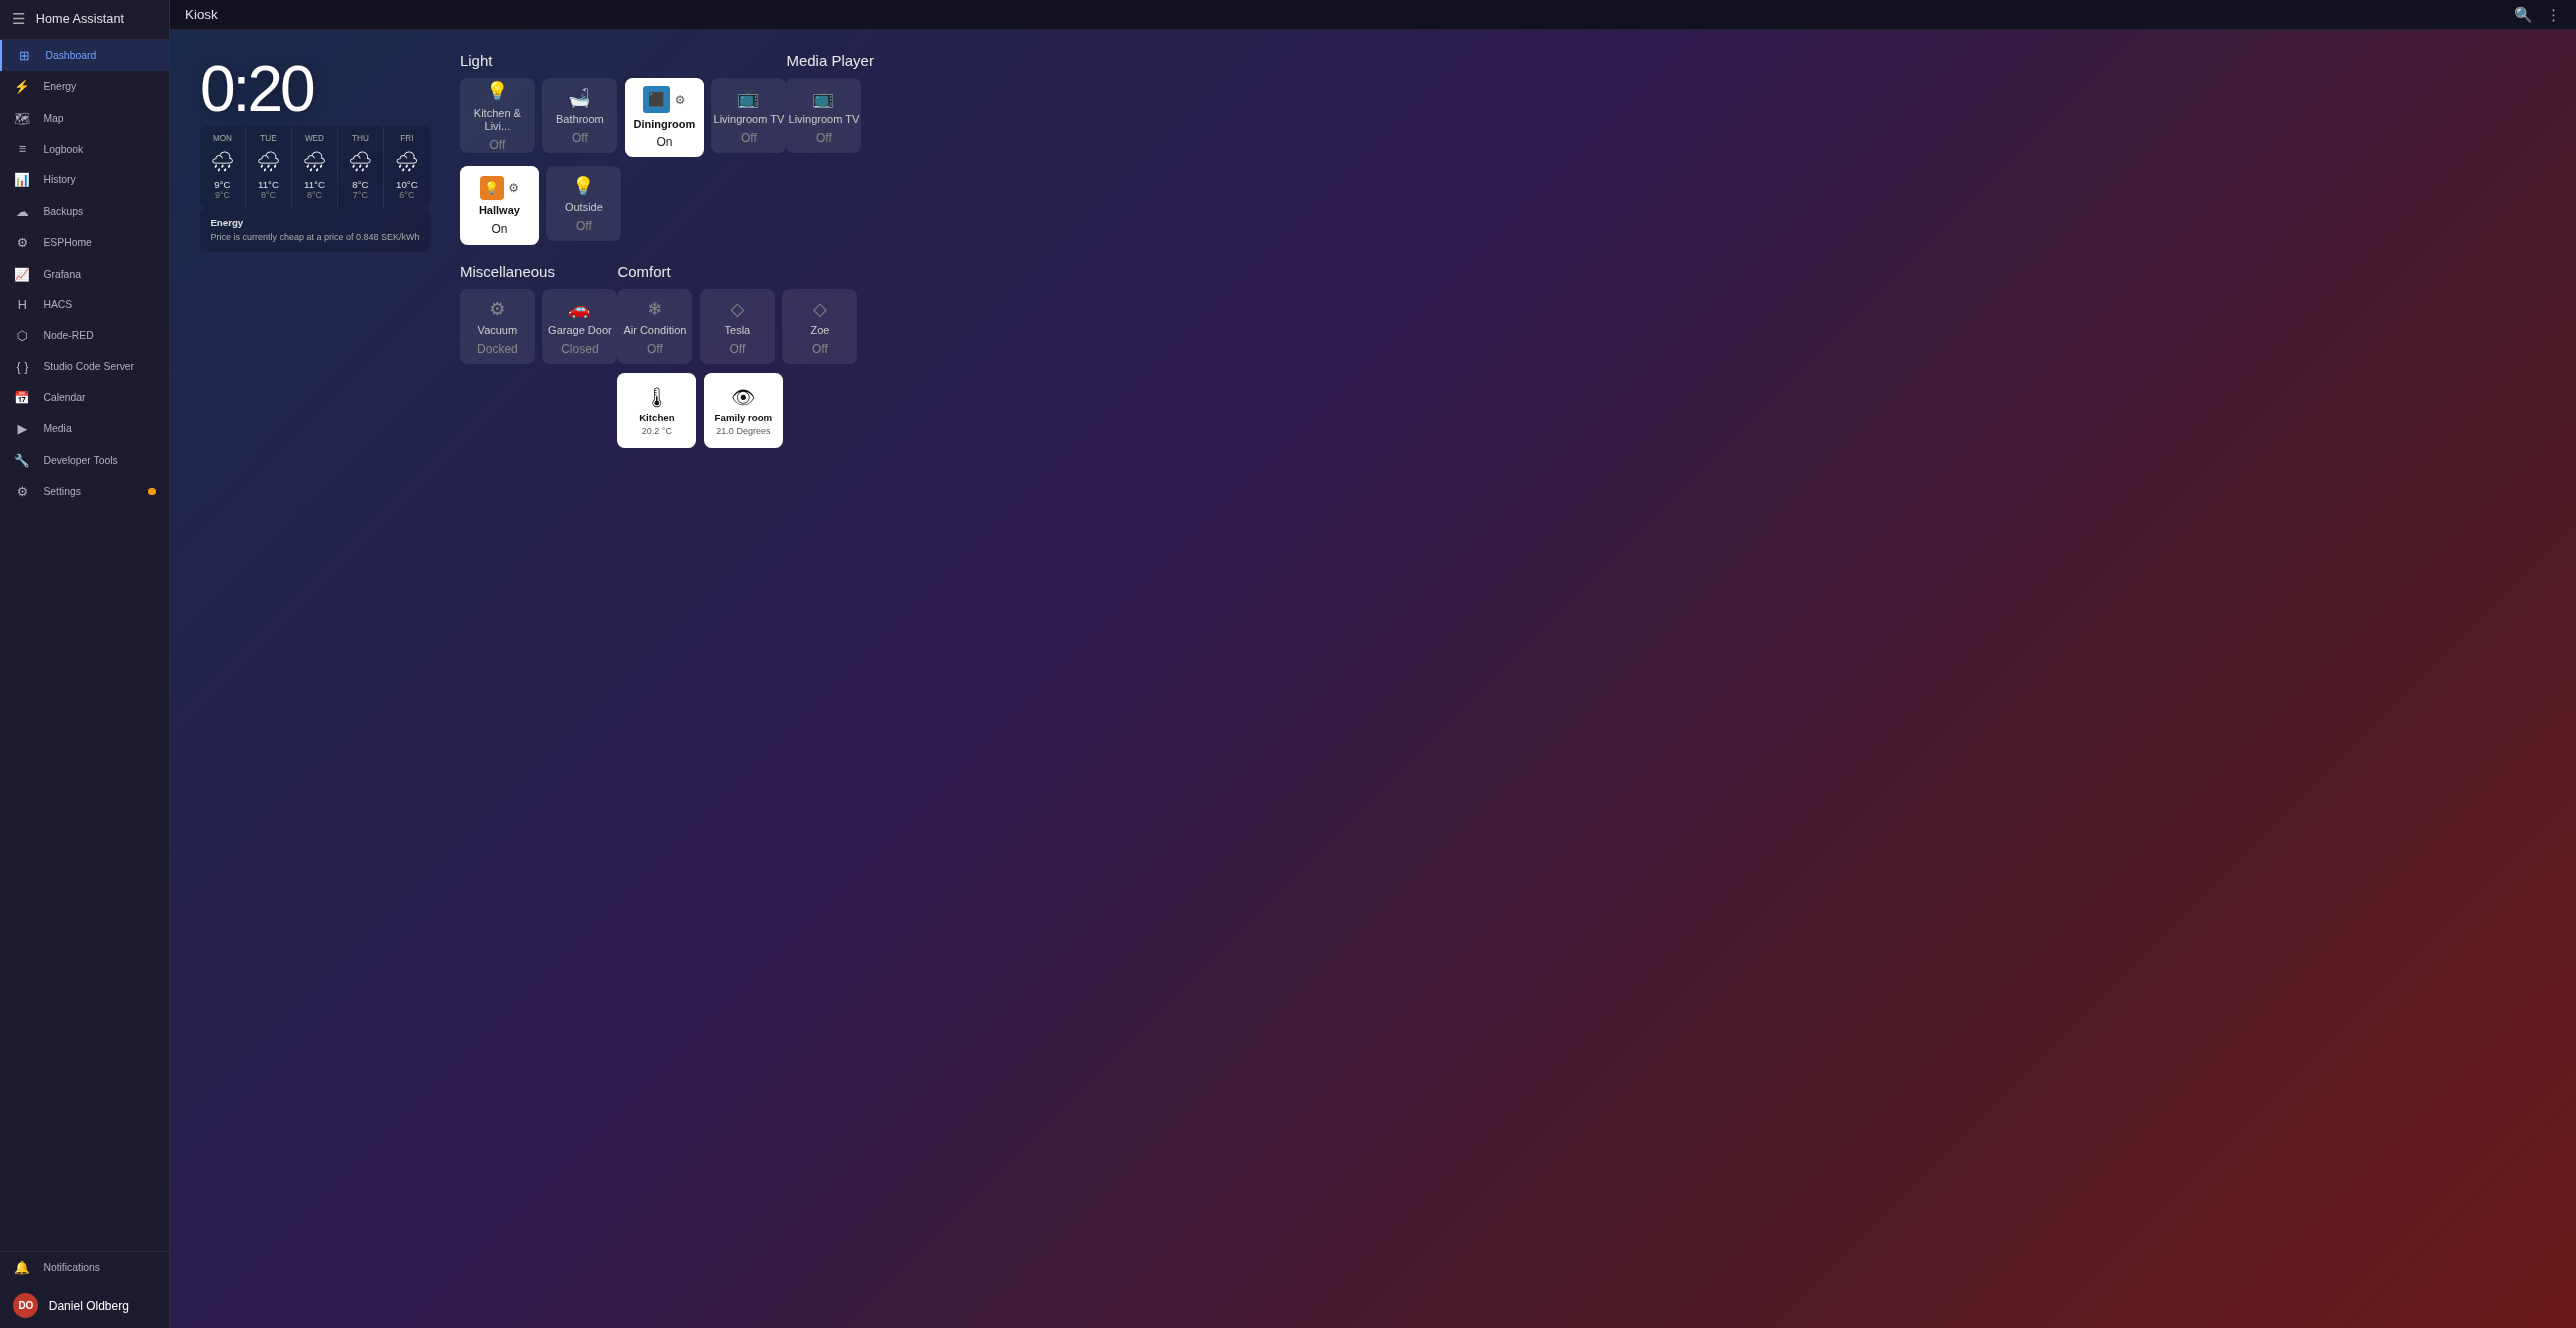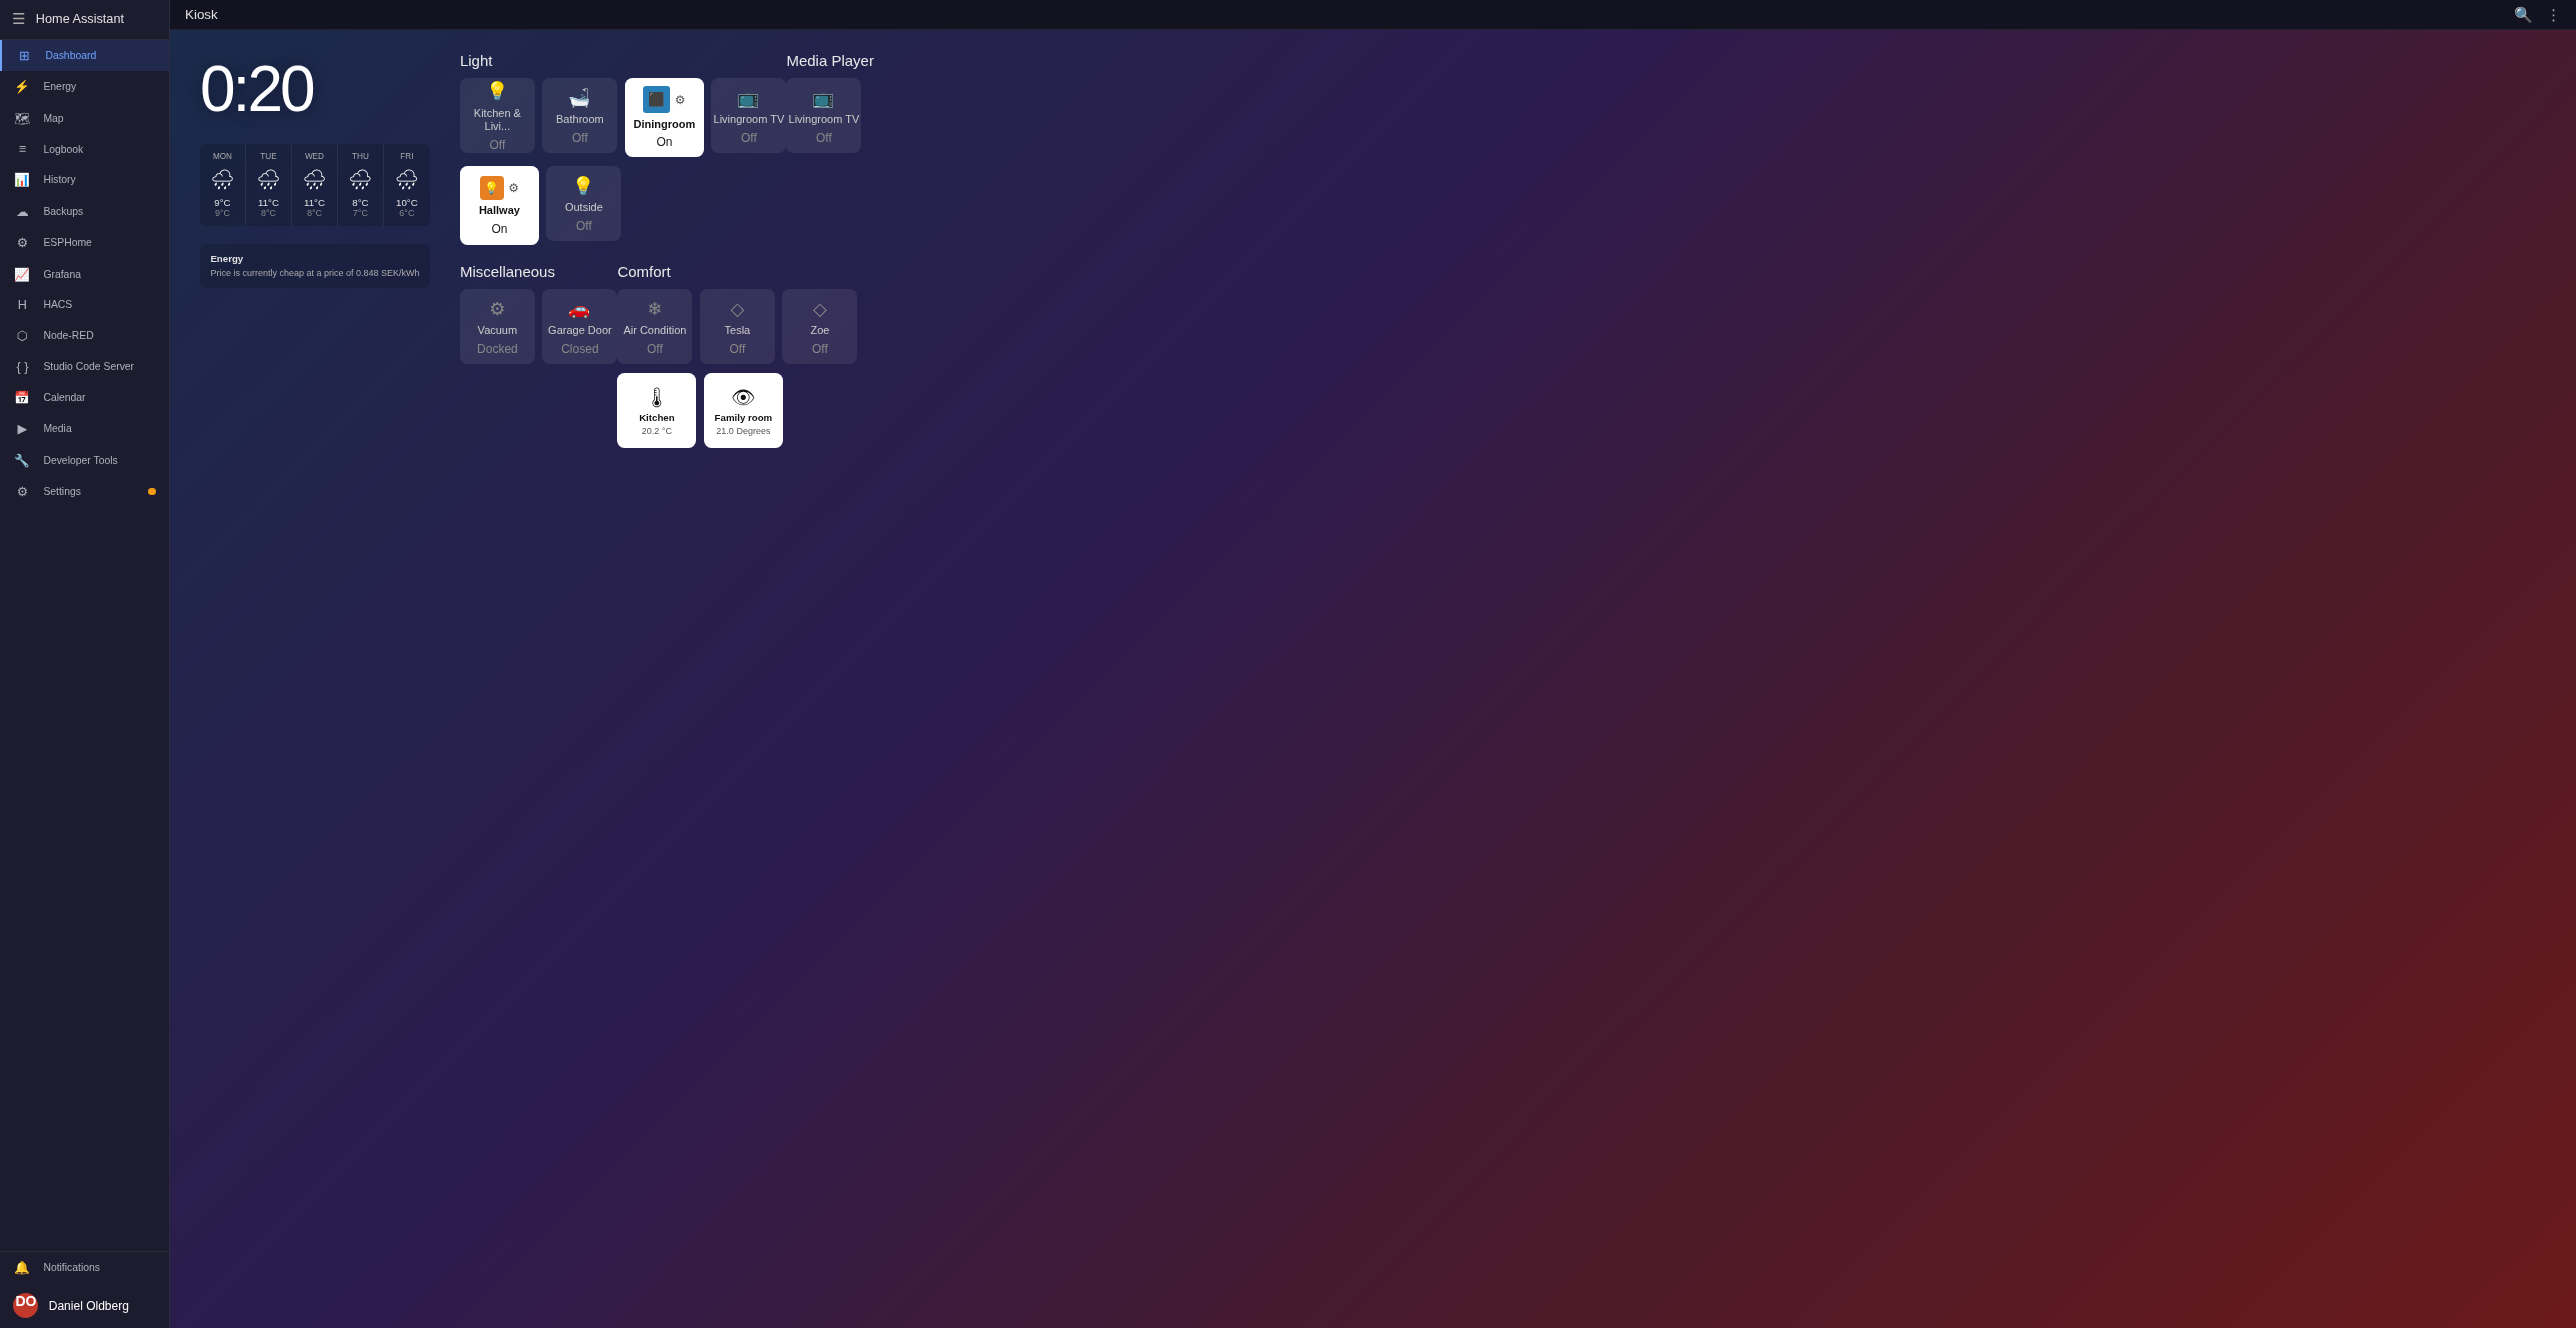--- a/index.html
+++ b/index.html
@@ -49,22 +49,22 @@
       display: flex;
       align-items: center;
       padding: 9.7px 13.4px;
       gap: 10.4px;
       cursor: pointer;
     }
     .user-avatar {
       width: 25px; height: 25px;
       border-radius: 50%;
       background: #c0392b;
-      display: flex; align-items: flex-start; justify-content: center;
-      font-weight: bold; font-size: 14px; color: #fff;
+      display: flex; align-items: center; justify-content: center;
+      font-weight: bold; font-size: 10px; color: #fff;
     }
     .notification-badge {
       width: 7.5px; height: 7.5px;
       background: #f39c12;
       border-radius: 50%;
       margin-left: auto;
     }
 
     
     #main {
@@ -93,21 +93,20 @@
       background: linear-gradient(135deg, #1a2a4a 0%, #2d1b4e 40%, #4a1a2a 70%, #6b1a1a 100%);
       padding: 22.4px 30px;
       display: flex;
       gap: 30px;
     }
 
     
     .left-panel {
       display: flex;
       flex-direction: column;
-      gap: 18px;
       min-width: 209px;
     }
     .clock {
       font-size: 64px;
       font-weight: 200;
       color: #fff;
       text-shadow: 0 1.5px 15px rgba(0,0,0,0.4);
       letter-spacing: -3px;
     }
     .weather-grid {

